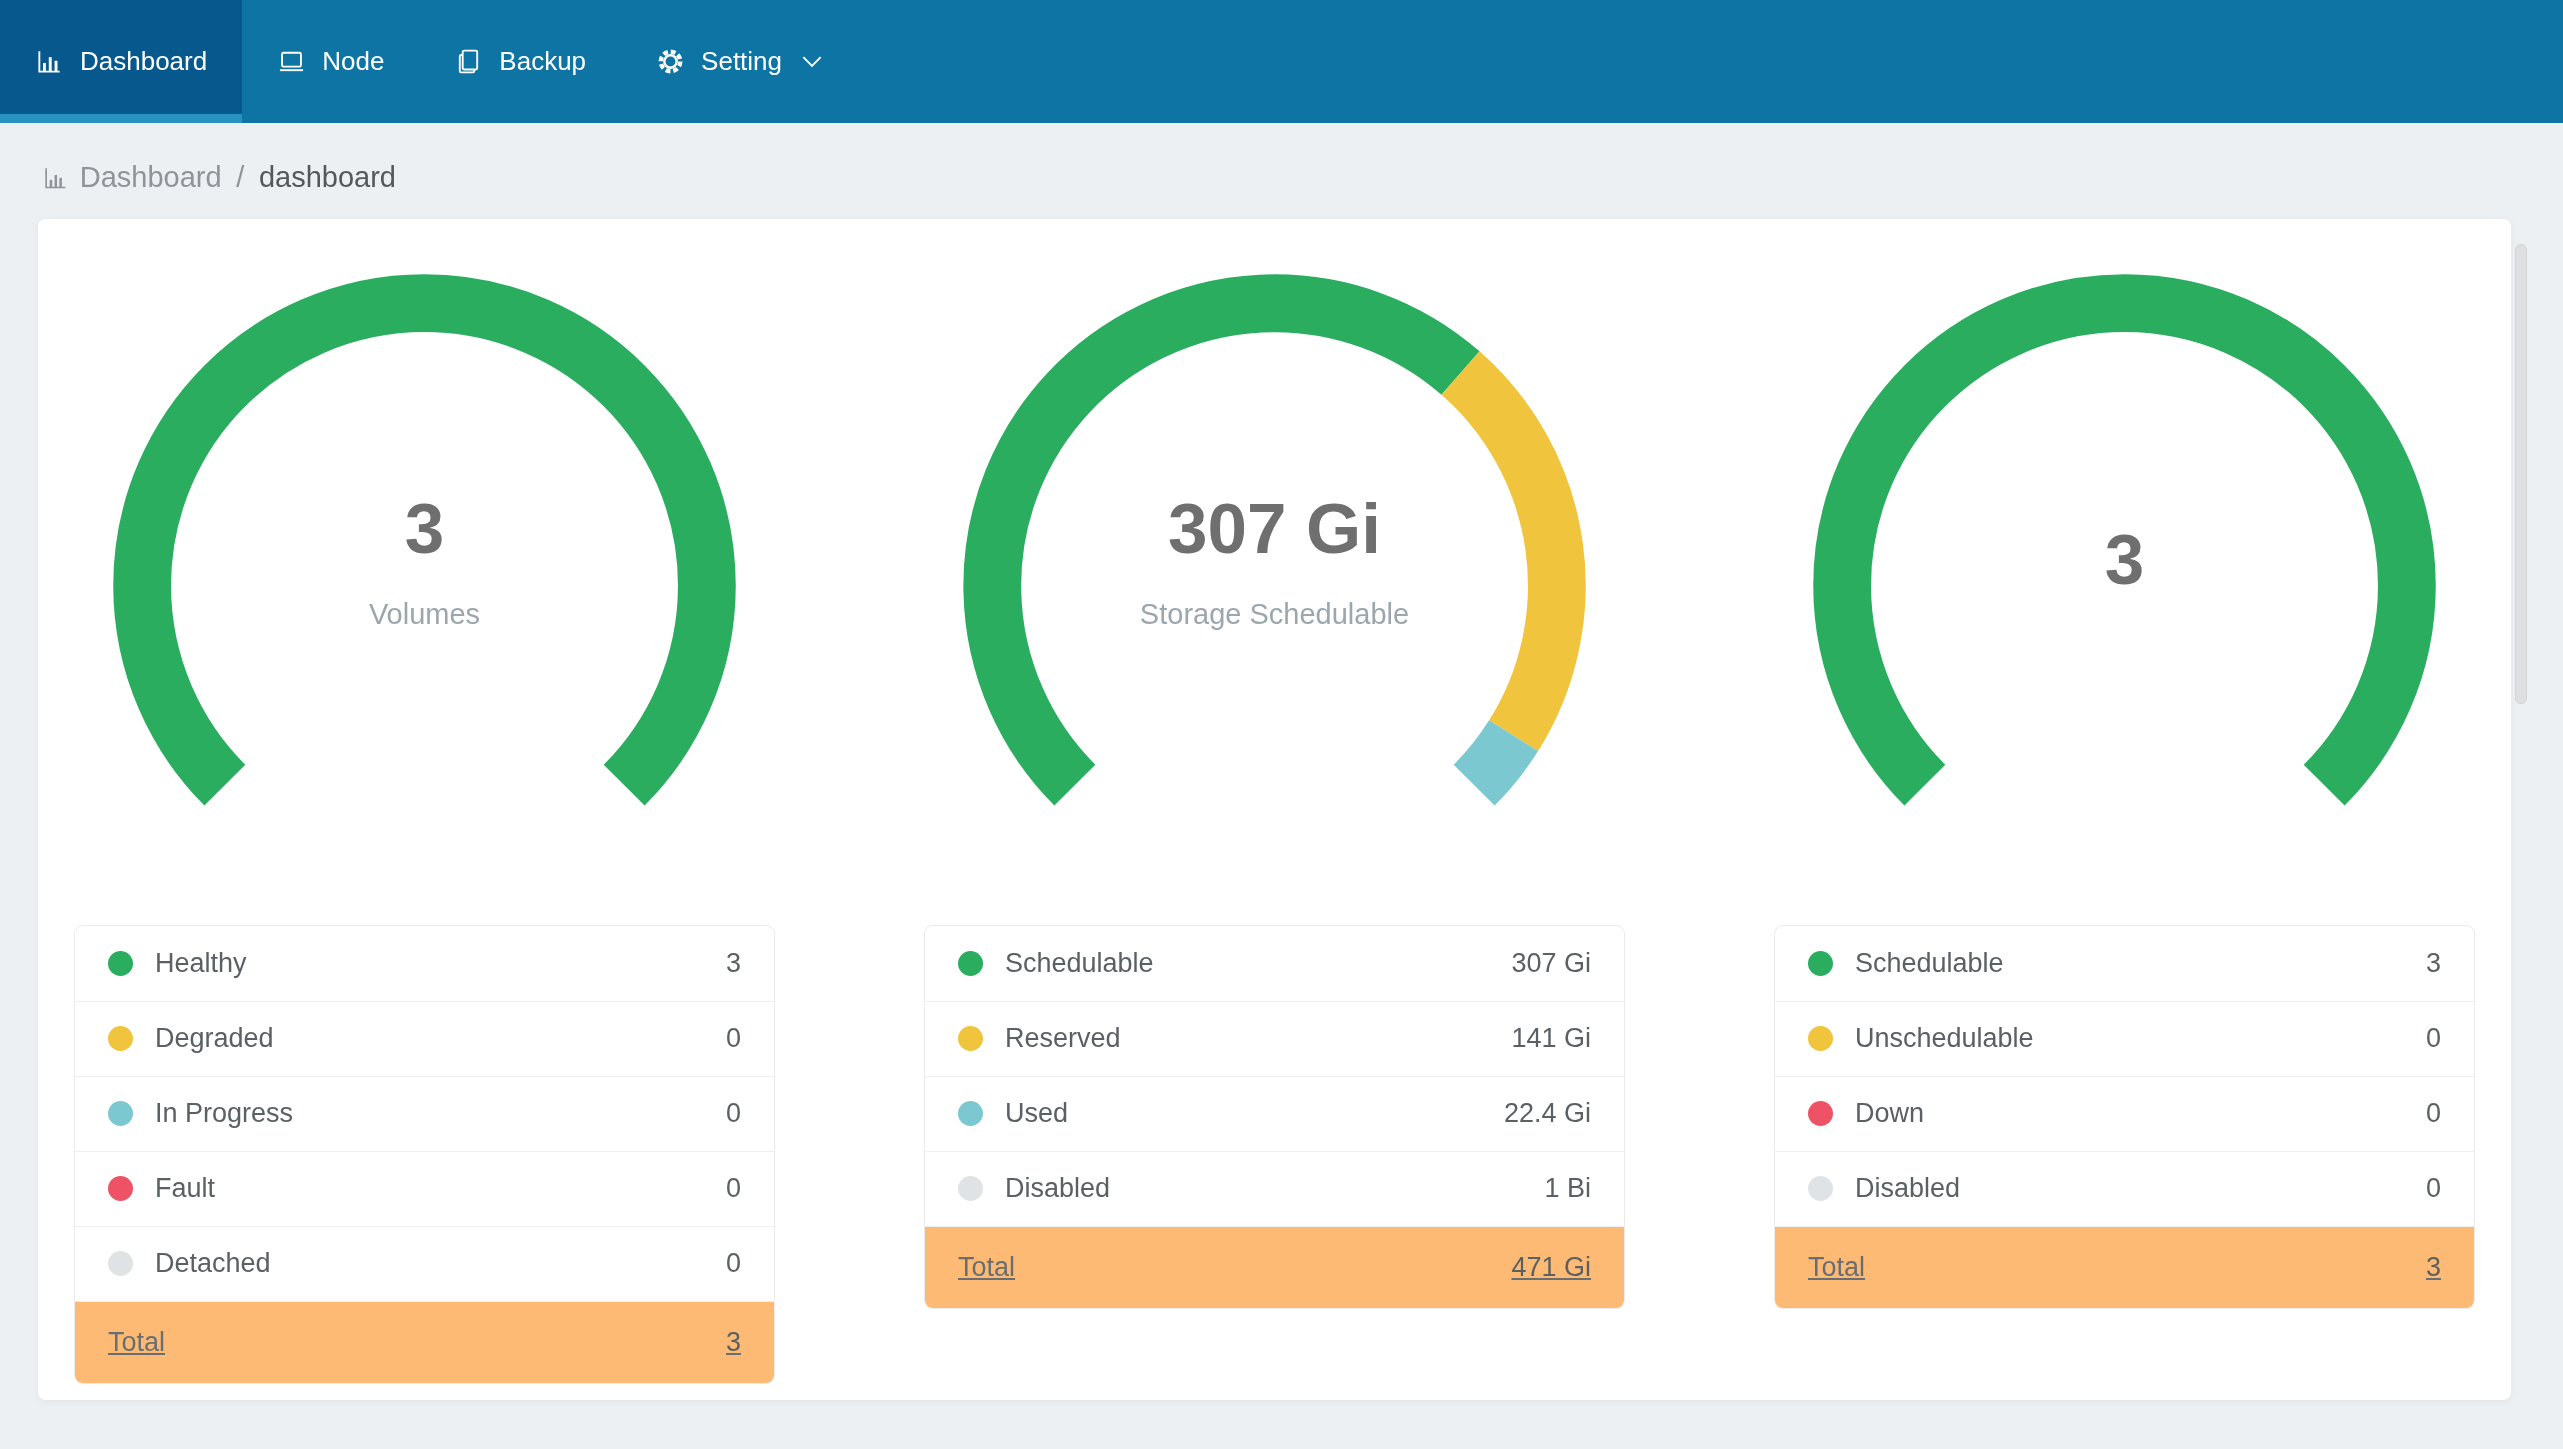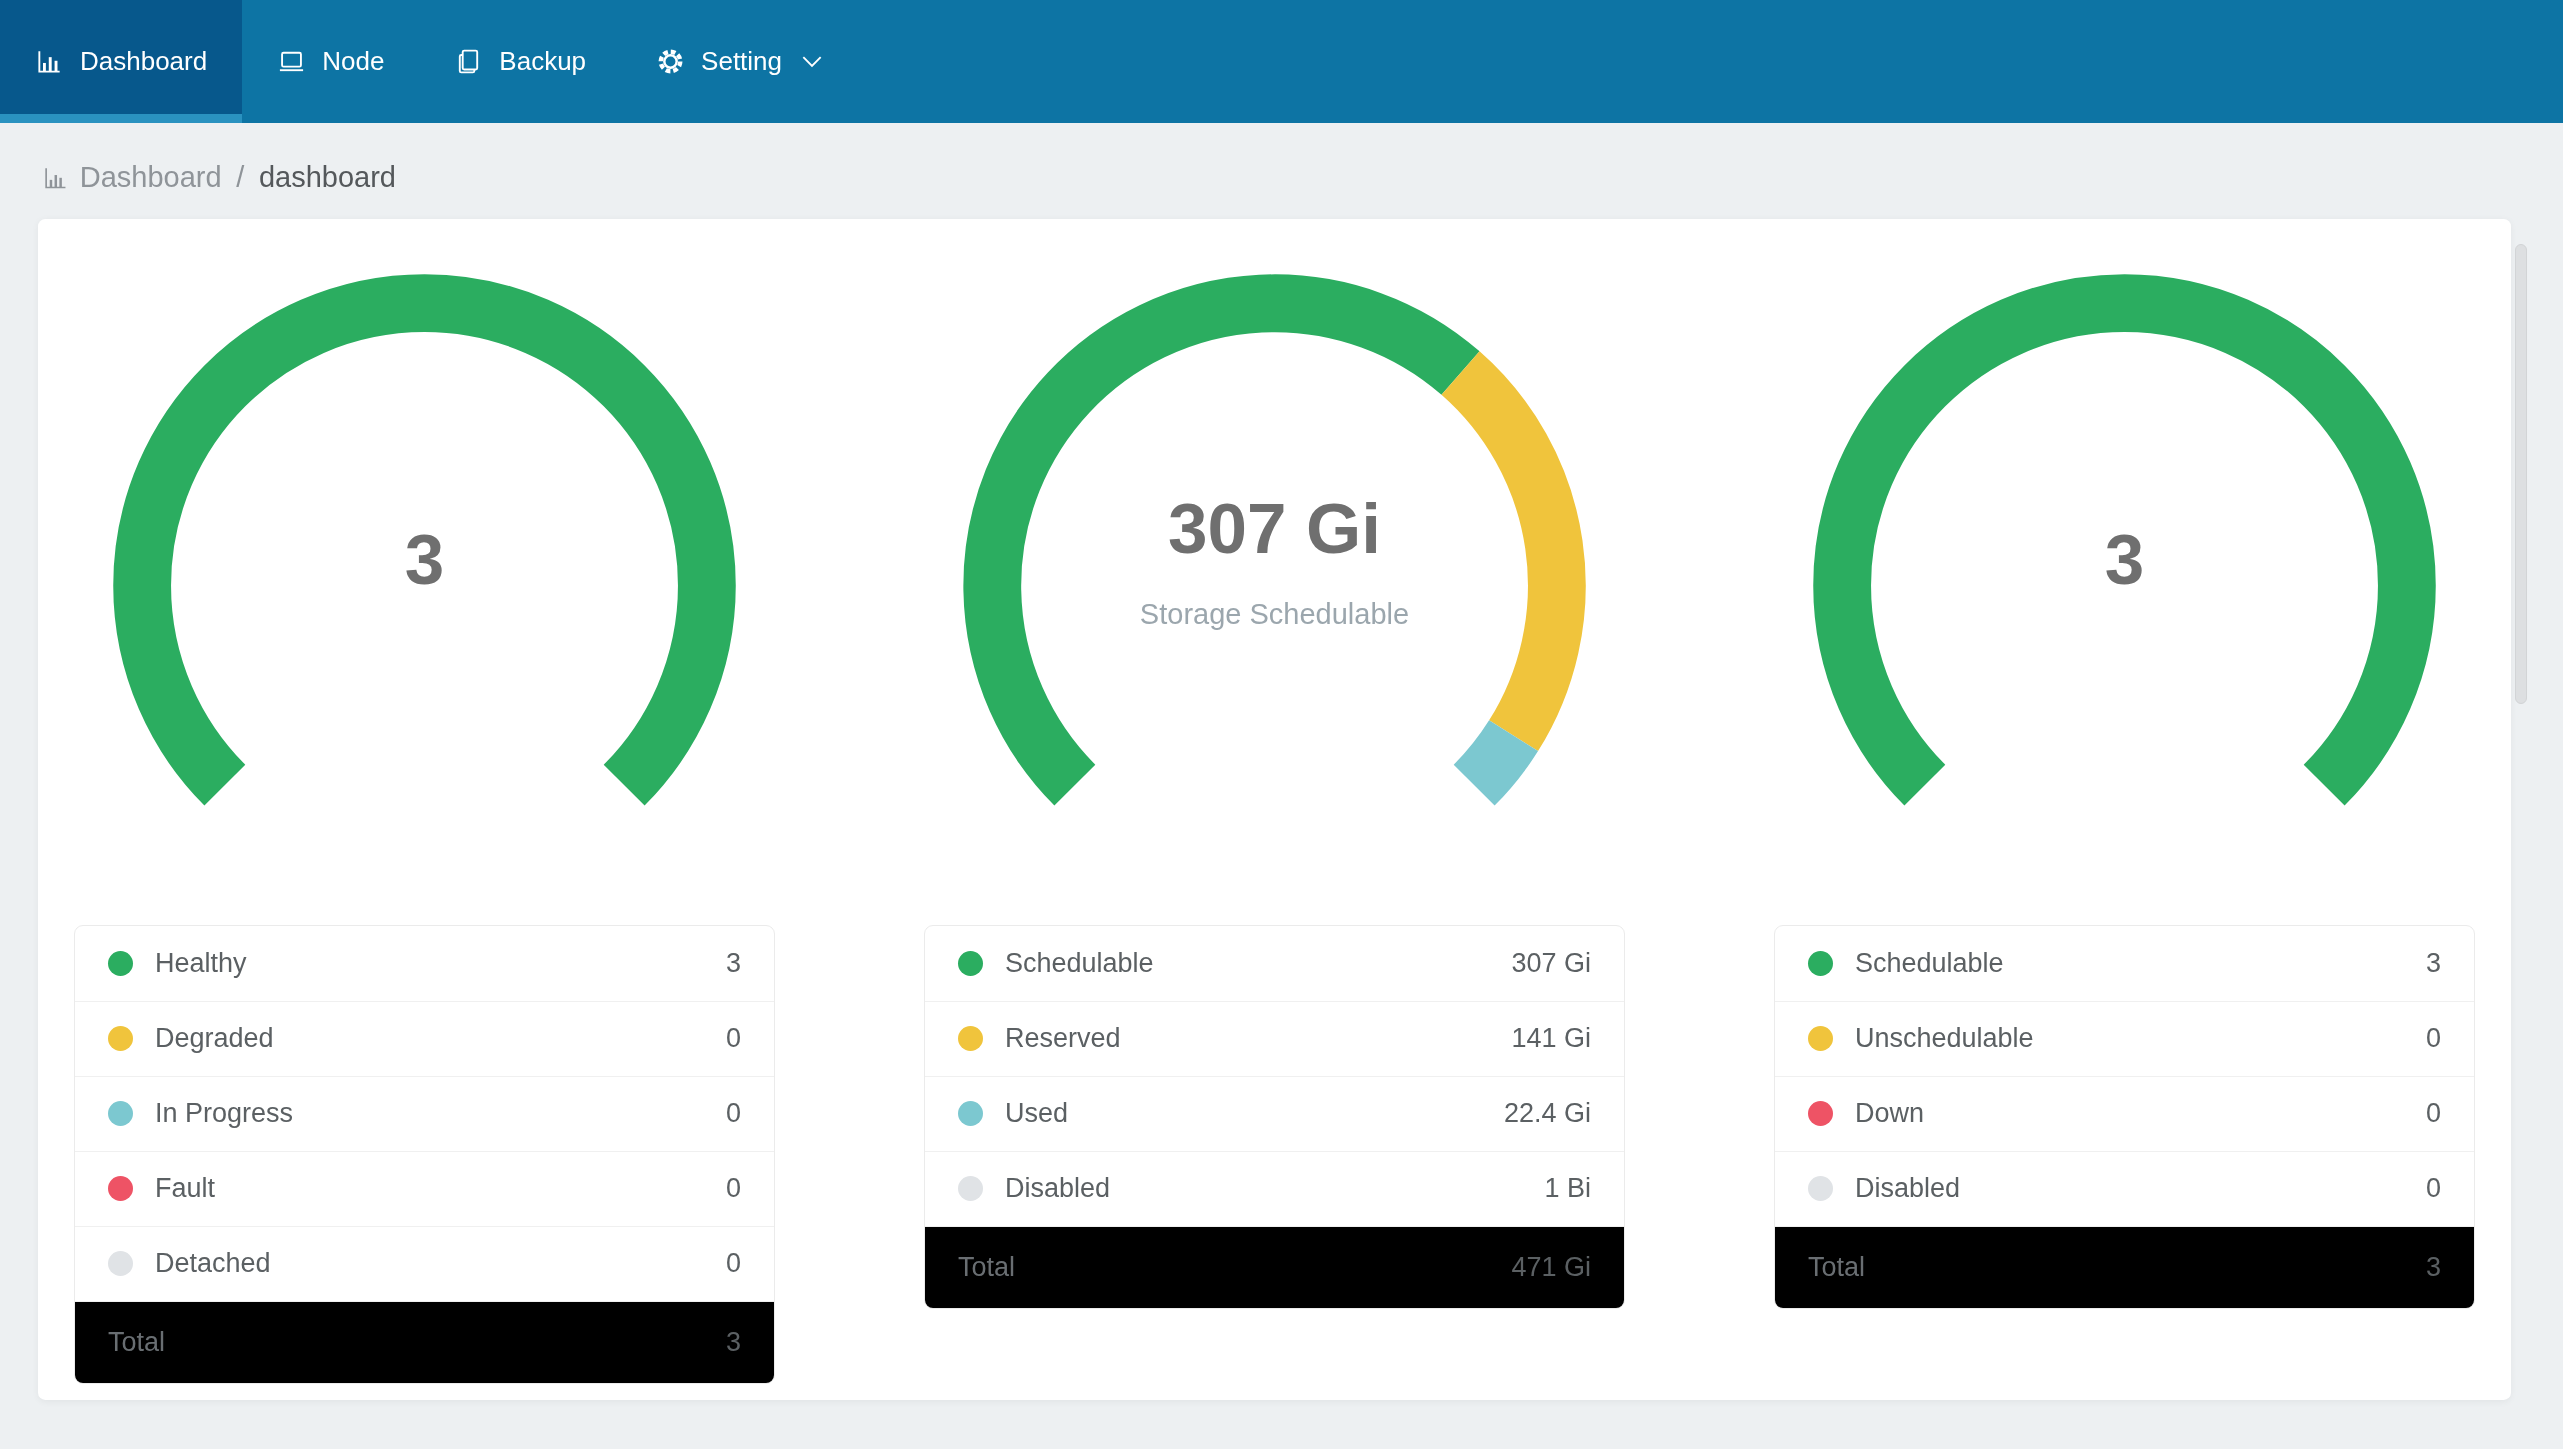--- a/index.html
+++ b/index.html
@@ -70,21 +70,21 @@
   }
   .legend-row {
     height:75px; display:flex; align-items:center; padding:0 33px;
     font-size:27px; color:#5b6063; border-top:1.5px solid #f0f0f0;
   }
   .legend-row:first-child { border-top:none; }
   .dot { width:25px; height:25px; border-radius:50%; margin-right:22px; flex-shrink:0; }
   .legend-value { margin-left:auto; color:#5b6063; }
   .legend-footer {
     height:82px; display:flex; align-items:center; padding:0 33px;
-    font-size:27px; color:#696e72; background:#000000; border-top:1.5px solid #f0f0f0;
+    font-size:27px; color:#696e72; background:#fdba74; border-top:1.5px solid #f0f0f0;text-decoration:underline;
   }
 
   
   .scrollbar-thumb {
     position:absolute; left:2515px; top:244px; width:12.3px; height:460px;
     background:#dddfe1; border:0.7px solid #d2d4d6; border-radius:6.5px;
   }
 </style>
 </head>
 <body>
@@ -158,20 +158,21 @@
 
 <div class="card">
 
   <div class="col">
     <div class="gauge-wrap">
       <svg viewBox="0 0 300 300">
           <path d="M 60.20 239.80 A 127 127 0 1 1 239.80 239.80" fill="none" stroke="#2bad60" stroke-width="26"></path>
         </svg>
       <div class="gauge-center">
         <div class="gauge-value">3</div>
+        <div class="gauge-label">Volumes</div>
       </div>
     </div>
     <div class="legend">
       <div class="legend-row">
         <span class="dot" style="background: rgb(43, 173, 96);"></span>
         <span>Healthy</span>
         <span class="legend-value">3</span>
       </div>
       <div class="legend-row">
         <span class="dot" style="background: rgb(240, 196, 60);"></span>

